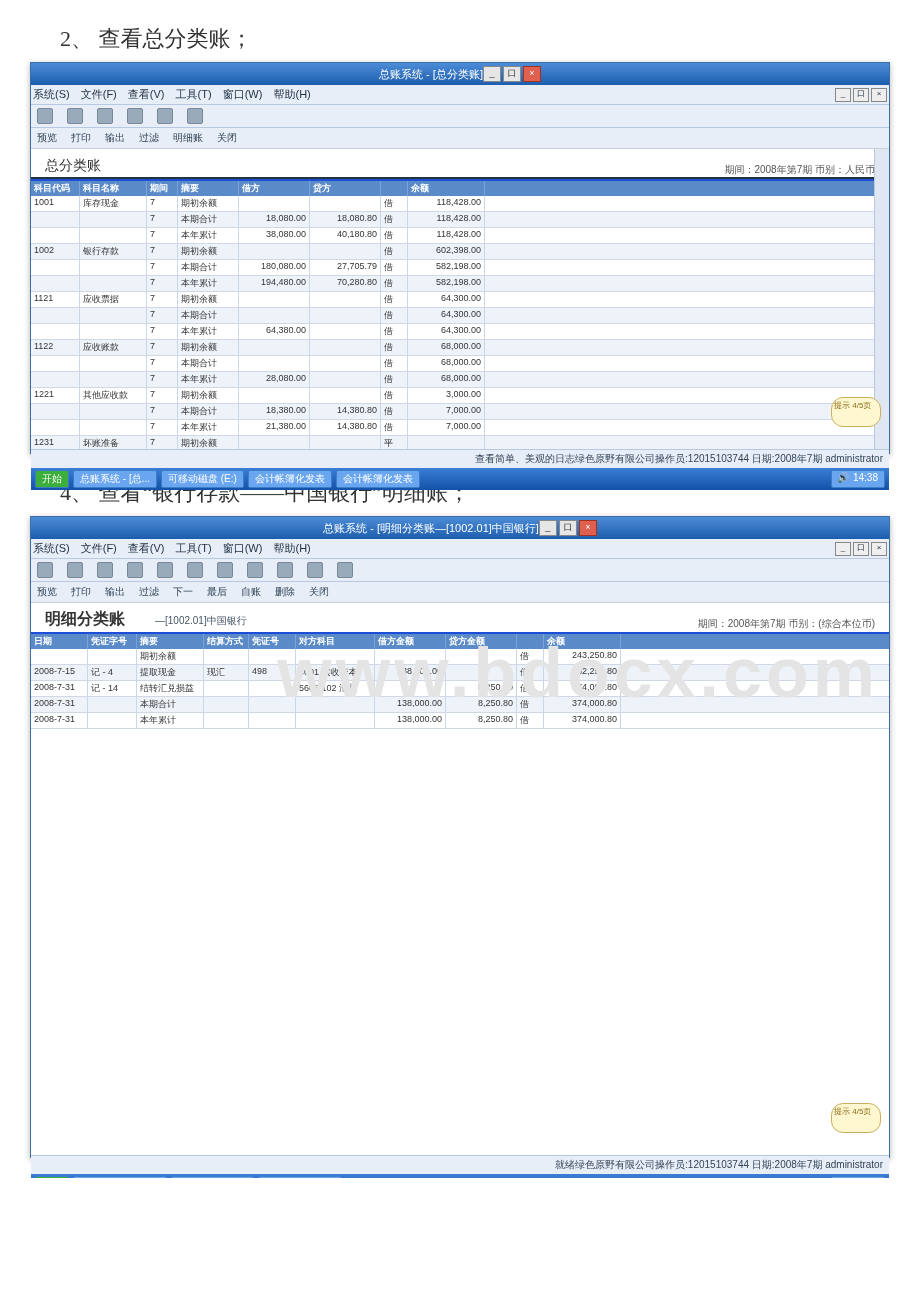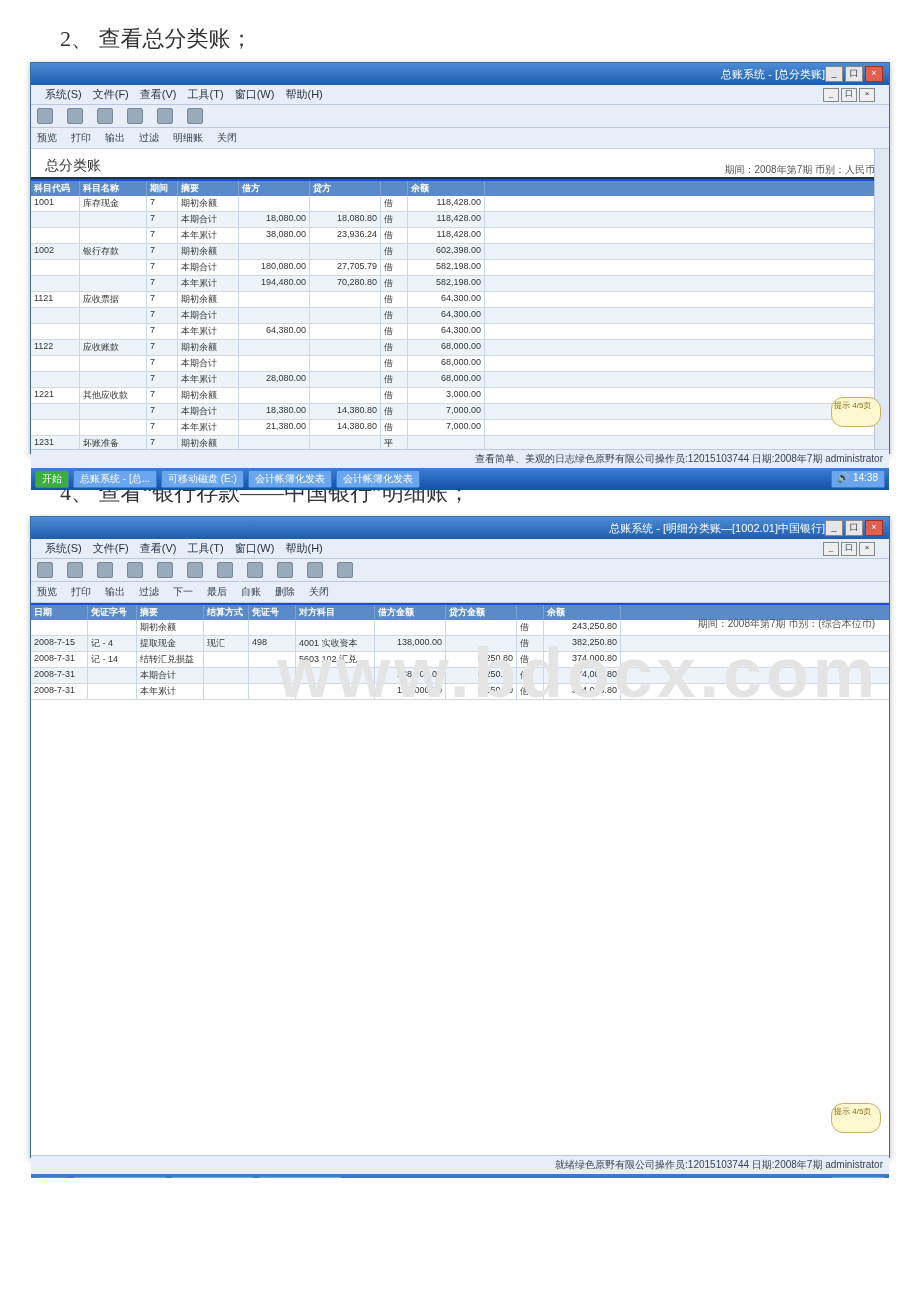--- a/index.html
+++ b/index.html
@@ -1,22 +1,22 @@
 <!DOCTYPE html>
 <html><head>
 <meta charset="utf-8">
 <style>
 body{margin:0;background:#fff;font-family:"Microsoft YaHei","SimSun",Arial,sans-serif;font-size:12px;color:#333;width:920px}
 .section-title{font-size:22px;margin:24px 0 8px 60px;font-family:"SimSun",serif}
 .app-win{margin:0 30px 20px 30px;border:1px solid #3a6ea5;box-shadow:0 2px 6px rgba(0,0,0,.3);background:#fff;position:relative}
-.titlebar{background:linear-gradient(#4d8cd6,#1c5dae);color:#fff;padding:3px 6px;font-size:11px;display:flex;justify-content:flex-end;align-items:center}
+.titlebar{background:linear-gradient(#4d8cd6,#1c5dae);color:#fff;padding:3px 6px;font-size:11px;display:flex;justify-content:center;align-items:center}
 .titlebar .btns{display:flex;gap:2px}
 .titlebar .wb{width:16px;height:14px;background:#e6e6e6;border:1px solid #888;font-size:9px;line-height:12px;text-align:center;color:#333}
 .titlebar .wb.close{background:#e06050;color:#fff;border-color:#a03020}
-.menubar{background:#e8eef8;border-bottom:1px solid #b8c8e0;padding:2px 14px;font-size:11px;display:flex;justify-content:space-between;align-items:center;color:#234}
+.menubar{background:#e8eef8;border-bottom:1px solid #b8c8e0;padding:2px 2px;font-size:11px;display:flex;justify-content:space-between;align-items:center;color:#234}
 .menubar .m-items span{margin-right:8px}
 .menubar .mdi{display:flex;gap:2px}
 .menubar .mb{width:14px;height:12px;border:1px solid #888;background:#eee;font-size:8px;text-align:center;line-height:10px}
 .toolbar{background:#e8eef8;border-bottom:1px solid #b8c8e0;padding:3px 6px;font-size:10px;color:#345;display:flex;gap:14px;align-items:center}
 .toolbar .ic{width:14px;height:14px;background:#9ab;border:1px solid #789;border-radius:2px}
 .content{background:#fff;position:relative}
 .doc-title{font-family:"SimSun",serif;font-size:14px;font-weight:normal;padding:8px 4px 2px 14px;border-bottom:2px solid #234}
 .doc-sub{font-family:"SimSun",serif;font-size:16px;font-weight:bold;padding:6px 0 2px 14px}
 .period-lbl{position:absolute;right:14px;top:14px;font-size:10px;color:#555}
 .grid{border-top:2px solid #1d4ed8;font-size:9px}
@@ -115,21 +115,21 @@
           <div class="c w-cred num">18,080.80</div>
           <div class="c w-dir">借</div>
           <div class="c w-bal num">118,428.00</div>
         </div>
         <div class="row">
           <div class="c w-code"></div>
           <div class="c w-name"></div>
           <div class="c w-per">7</div>
           <div class="c w-sum">本年累计</div>
           <div class="c w-deb num">38,080.00</div>
-          <div class="c w-cred num">23,936.24</div>
+          <div class="c w-cred num">40,180.80</div>
           <div class="c w-dir">借</div>
           <div class="c w-bal num">118,428.00</div>
         </div>
         <div class="row alt">
           <div class="c w-code">1002</div>
           <div class="c w-name">银行存款</div>
           <div class="c w-per">7</div>
           <div class="c w-sum">期初余额</div>
           <div class="c w-deb num"></div>
           <div class="c w-cred num"></div>
@@ -325,20 +325,24 @@
     <span>最后</span>
     <span>自账</span>
     <span>删除</span>
     <span>关闭</span>
   </div>
   <div class="content" style="height:552px;overflow:hidden">
     <div class="watermark">
         <span>www.bdocx.com</span>
       </div>
     <span class="period-lbl">期间：2008年第7期  币别：(综合本位币)</span>
+    <div style="display:flex;align-items:baseline">
+      <div class="doc-sub">明细分类账</div>
+      <span style="font-size:10px;color:#456;margin-left:30px">—[1002.01]中国银行</span>
+    </div>
     <div class="grid" id="grid2">
         <div class="hdr">
           <div class="c w-date">日期</div>
           <div class="c w-vno">凭证字号</div>
           <div class="c w-name">摘要</div>
           <div class="c w-settle">结算方式</div>
           <div class="c w-pno">凭证号</div>
           <div class="c w-acct">对方科目</div>
           <div class="c w-deb">借方金额</div>
           <div class="c w-cred">贷方金额</div>

